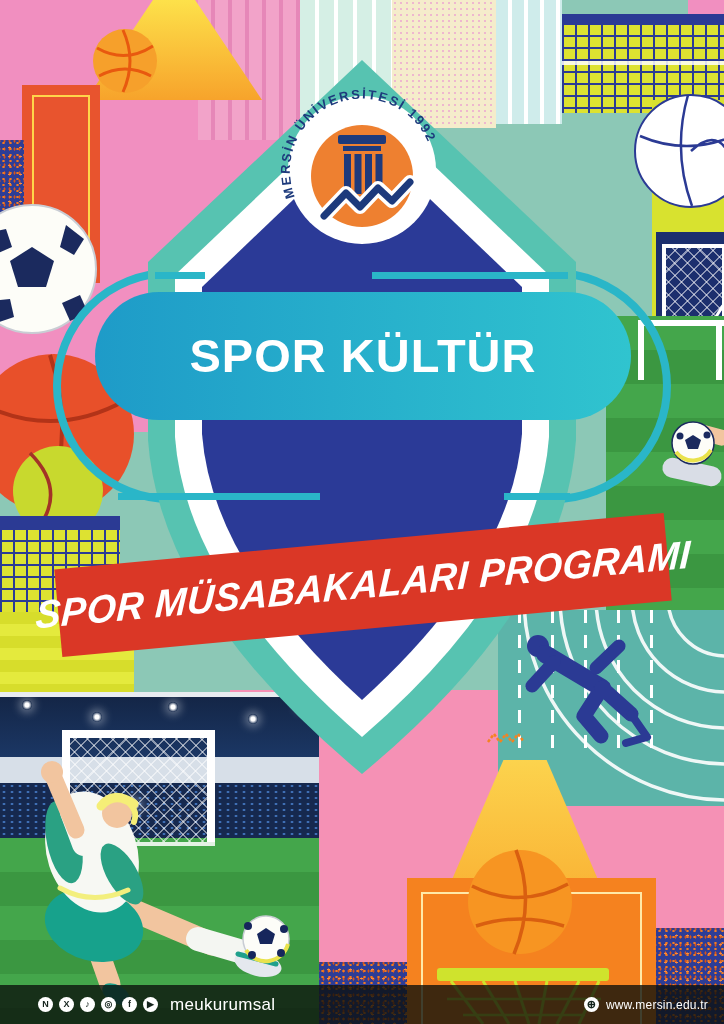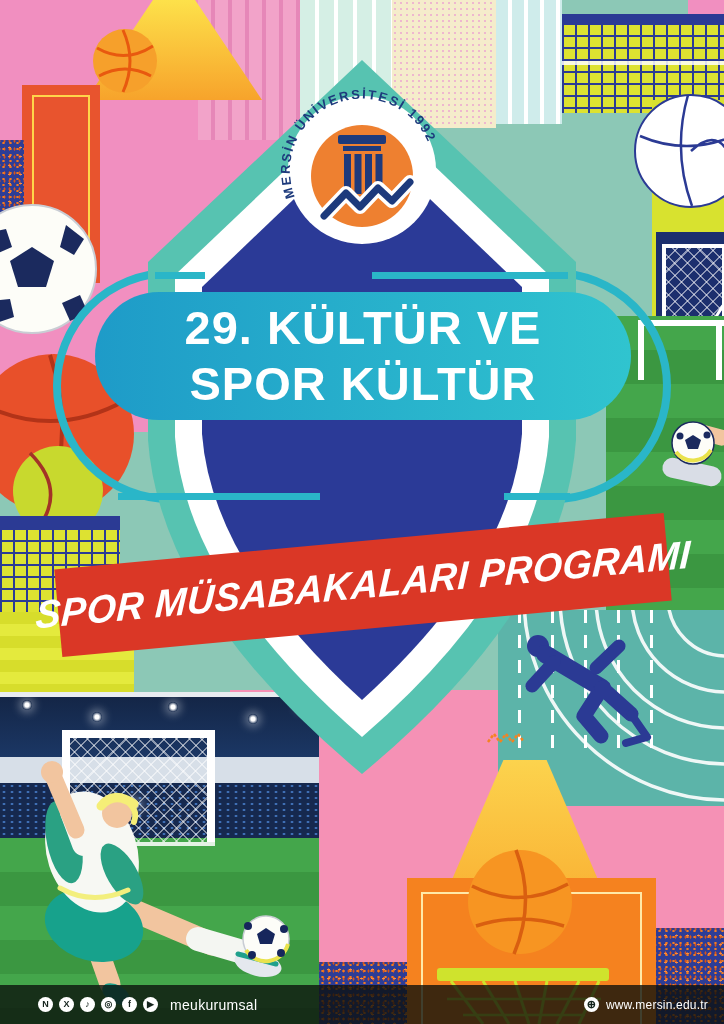--- a/index.html
+++ b/index.html
@@ -42,21 +42,21 @@
   .ribbon{left:57px;top:541px;width:612px;height:88px;background:#da3726;z-index:40;
     transform:rotate(-5.3deg);display:flex;align-items:center;justify-content:center;}
   .ribbon span{display:block;color:#ffffff;font-weight:bold;font-style:italic;font-size:39px;
     letter-spacing:.5px;transform:skewX(-8deg) scaleX(.97);white-space:nowrap;}
 
   
   .footer{left:0;bottom:0;width:724px;height:39px;background:rgba(10,16,12,.78);z-index:50;
     display:flex;align-items:center;padding:0 16px 0 38px;box-sizing:border-box;color:#ffffff;}
   .icon-circle{width:15px;height:15px;border-radius:50%;background:#ffffff;color:#14231c;
     font-size:9px;font-weight:bold;line-height:15px;text-align:center;margin-right:6px;flex:0 0 auto;}
-  .handle{font-size:14px;margin-left:6px;letter-spacing:.3px;}
+  .handle{font-size:17px;margin-left:6px;letter-spacing:.3px;}
   .spacer{flex:1;}
   .url{font-size:12px;margin-left:7px;letter-spacing:.2px;}
 </style>
 </head>
 <body>
 
 <div class="poster">
 
   <div class="abs" style="left:0;top:0;width:312px;height:432px;background:#f18fc0;"></div>
   <div class="abs" style="left:230px;top:690px;width:494px;height:334px;background:#f591b5;"></div>
@@ -263,21 +263,20 @@
         <rect x="375.5" y="154" width="7" height="40"></rect>
       </g>
       <g>
         <path d="M324 216 L346 193 L360 207 L378 188 L392 201 L410 182" fill="none" stroke="#ffffff" stroke-width="14" stroke-linecap="round" stroke-linejoin="round"></path>
         <path d="M324 216 L346 193 L360 207 L378 188 L392 201 L410 182" fill="none" stroke="#1d3a7c" stroke-width="7" stroke-linecap="round" stroke-linejoin="round"></path>
       </g>
     </g>
   </svg>
 
   <div class="abs title-banner">
-    <div>29. KÜLTÜR VE</div>
     <div>SPOR KÜLTÜR</div>
   </div>
 
   <div class="abs ribbon">
     <span>SPOR MÜSABAKALARI PROGRAMI</span>
   </div>
 
   <div class="abs footer">
     <span class="icon-circle">N</span>
     <span class="icon-circle">X</span>

